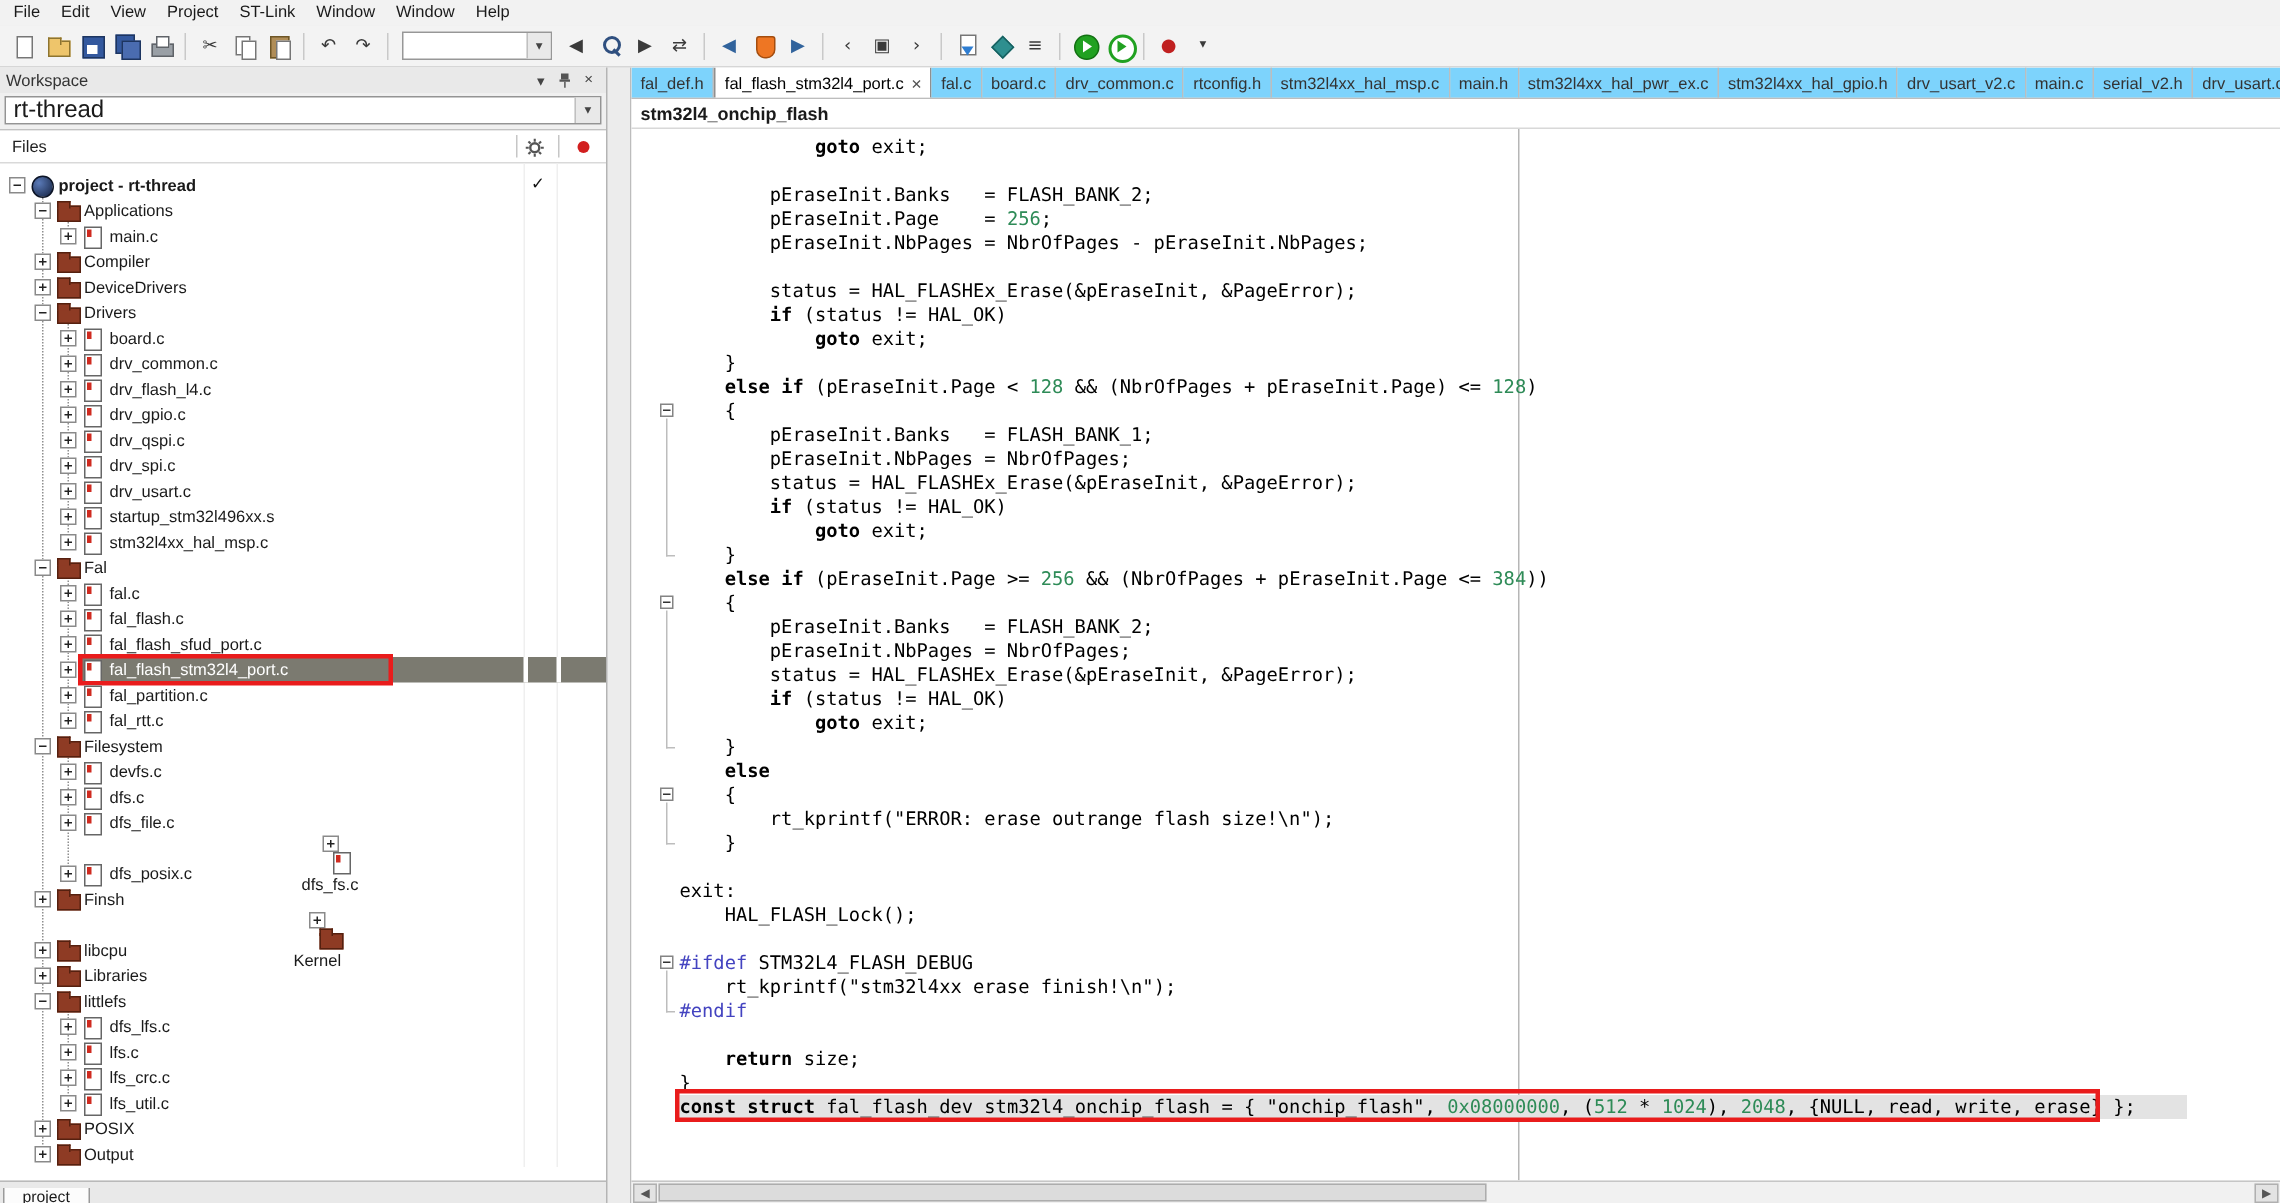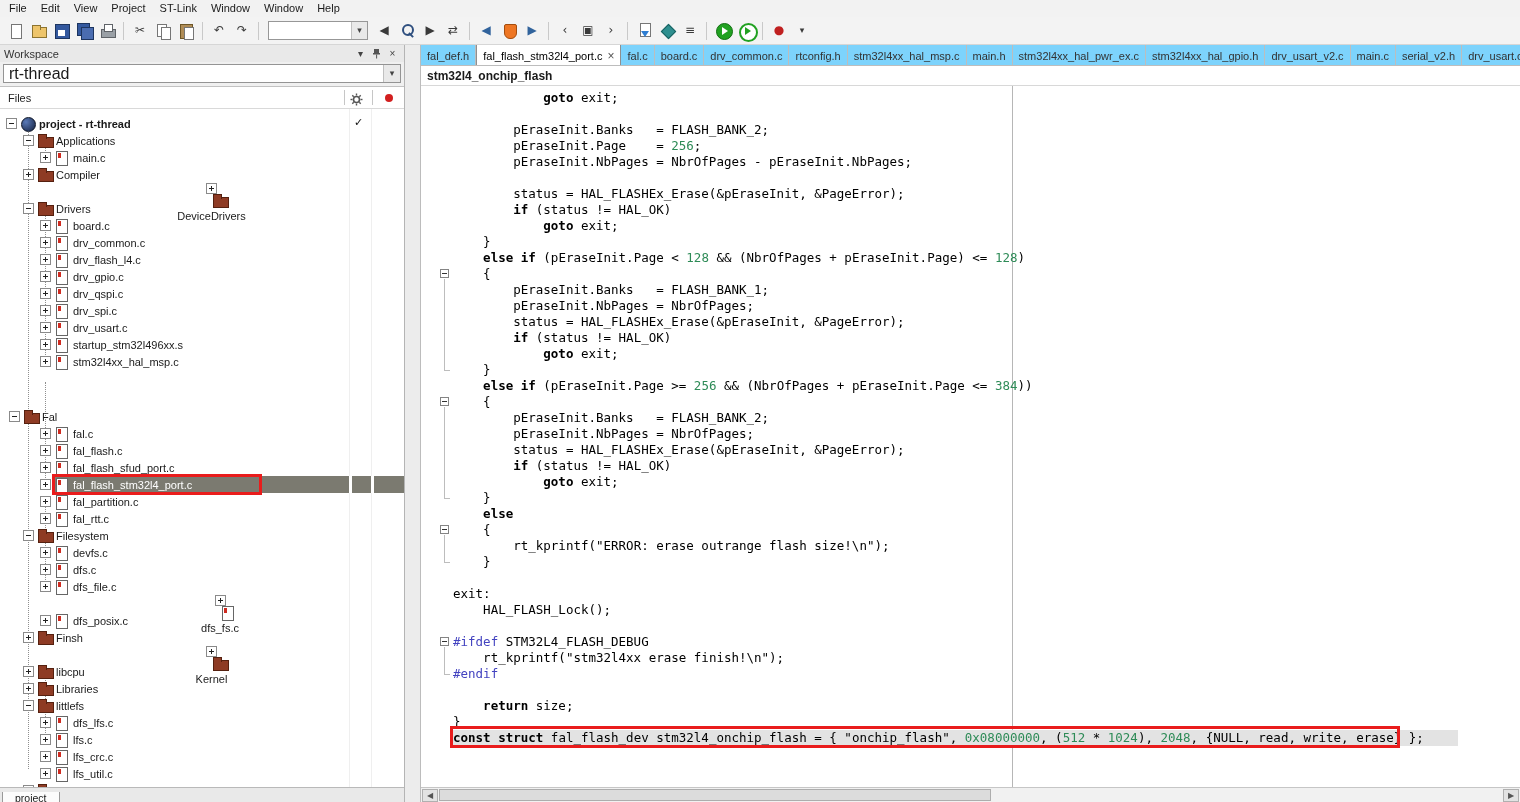--- a/index.html
+++ b/index.html
@@ -289,21 +289,21 @@
           <div class="tree-row" style="padding-left: 40px;">
             <span class="xbox closed"></span>
             <span class="ti ti-file"></span>
             <span class="tlabel">main.c</span>
           </div>
           <div class="tree-row" style="padding-left: 23px;">
             <span class="xbox closed"></span>
             <span class="ti ti-folder"></span>
             <span class="tlabel">Compiler</span>
           </div>
-          <div class="tree-row" style="padding-left: 23px; flex-direction: column;">
+          <div class="tree-row" style="padding-left: 23px;">
             <span class="xbox closed"></span>
             <span class="ti ti-folder"></span>
             <span class="tlabel">DeviceDrivers</span>
           </div>
           <div class="tree-row" style="padding-left: 23px;">
             <span class="xbox"></span>
             <span class="ti ti-folder"></span>
             <span class="tlabel">Drivers</span>
           </div>
           <div class="tree-row" style="padding-left: 40px;">
@@ -344,21 +344,21 @@
           <div class="tree-row" style="padding-left: 40px;">
             <span class="xbox closed"></span>
             <span class="ti ti-file"></span>
             <span class="tlabel">startup_stm32l496xx.s</span>
           </div>
           <div class="tree-row" style="padding-left: 40px;">
             <span class="xbox closed"></span>
             <span class="ti ti-file"></span>
             <span class="tlabel">stm32l4xx_hal_msp.c</span>
           </div>
-          <div class="tree-row" style="padding-left: 9px; margin-top: 38px;">
+          <div class="tree-row" style="padding-left: 23px;">
             <span class="xbox"></span>
             <span class="ti ti-folder"></span>
             <span class="tlabel">Fal</span>
           </div>
           <div class="tree-row" style="padding-left: 40px;">
             <span class="xbox closed"></span>
             <span class="ti ti-file"></span>
             <span class="tlabel">fal.c</span>
           </div>
           <div class="tree-row" style="padding-left: 40px;">

